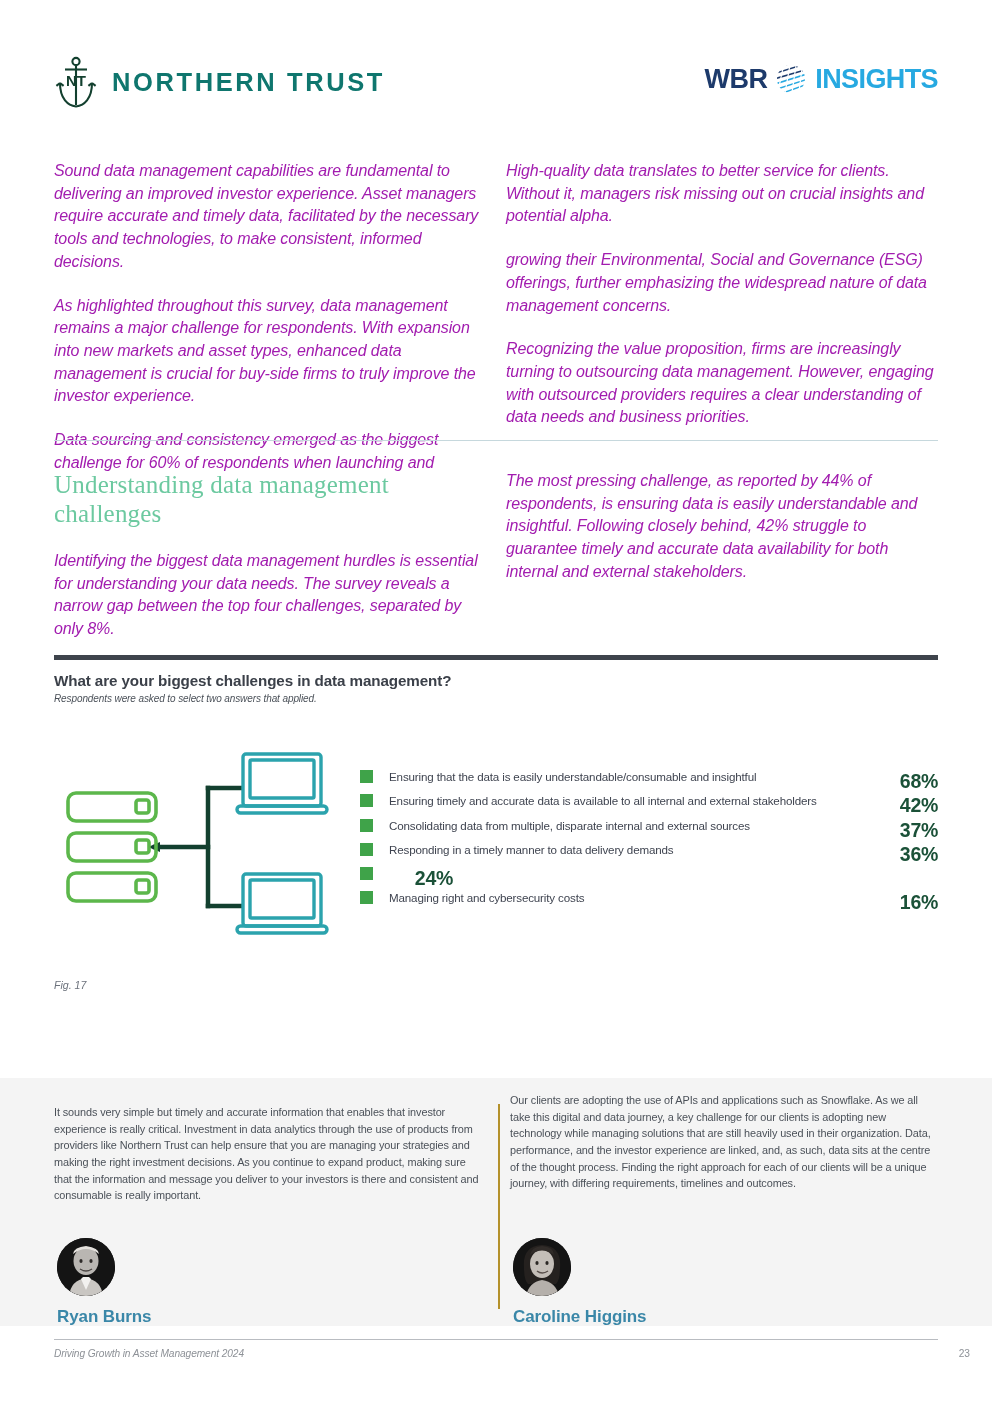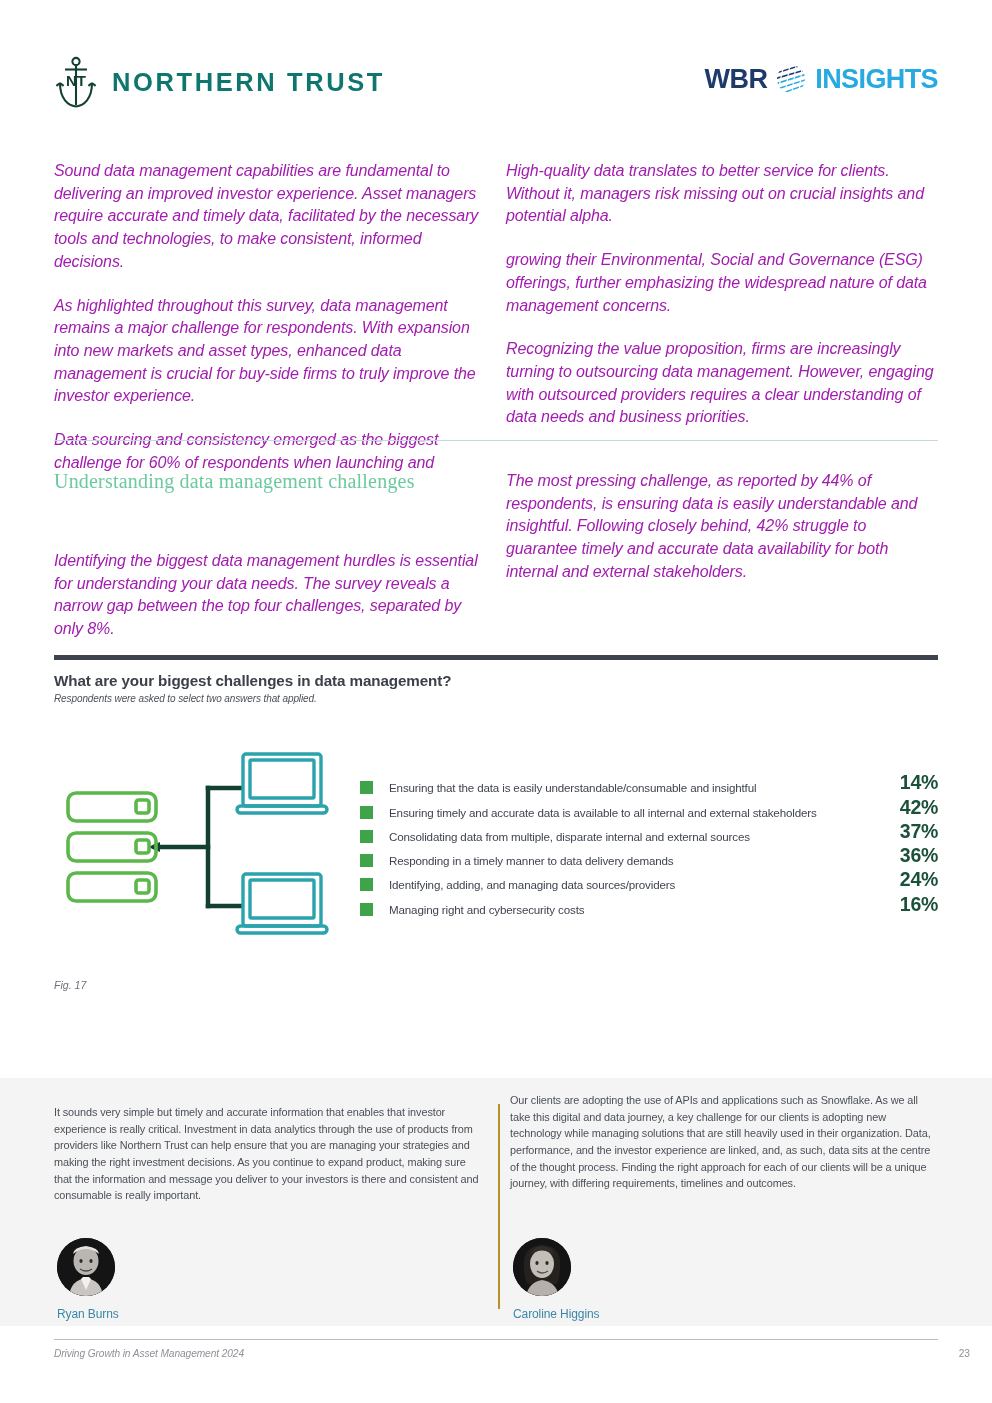--- a/index.html
+++ b/index.html
@@ -26,50 +26,50 @@
   .col p{margin:0 0 21px 0;font-size:16px;line-height:1.42;color:#a21caf;letter-spacing:-0.1px;font-style:italic;}
   .col-left-top{left:54px;top:160px;}
   .col-right-top{left:506px;top:160px;}
 
   .rule-thin{position:absolute;left:54px;width:884px;height:1px;background:#c6d8dd;}
   .rule-thick{position:absolute;left:54px;width:884px;height:5px;background:#3e444c;}
 
   .section-head{
     position:absolute;left:54px;top:470px;width:440px;
     font-family:"Liberation Serif", serif;
-    font-size:20px;line-height:1.16;color:#6cc9a0;letter-spacing:0.2px;
+    font-size:25px;line-height:1.16;color:#6cc9a0;letter-spacing:0.2px;
   }
   .col-left-mid{left:54px;top:550px;}
   .col-right-mid{left:506px;top:470px;}
 
   
   .chart-q{position:absolute;left:54px;top:672px;font-size:15.2px;font-weight:700;color:#3b4049;letter-spacing:-0.1px;}
   .chart-sub{position:absolute;left:54px;top:693px;font-size:10px;font-style:italic;color:#4b5159;letter-spacing:-0.1px;}
 
   .illus{position:absolute;left:58px;top:748px;width:290px;height:196px;}
 
   .legend{position:absolute;left:360px;top:770px;width:578px;}
-  .legend-row{display:flex;align-items:flex-end;height:24.3px;}
+  .legend-row{display:flex;align-items:flex-start;height:24.3px;}
   .swatch{width:13px;height:13px;background:#3fa349;flex:0 0 13px;margin-right:16px;}
   .legend-label{font-size:11.6px;color:#3f4450;flex:1 1 auto;letter-spacing:-0.15px;white-space:nowrap;}
   .legend-pct{font-size:19.5px;font-weight:700;color:#1b5138;width:64px;text-align:right;letter-spacing:-0.3px;}
 
   .figcap{position:absolute;left:54px;top:979px;font-size:10.6px;font-style:italic;color:#6c727c;}
 
   
   .band{position:absolute;left:0;top:1078px;width:992px;height:248px;background:#f4f4f4;}
   .quote{position:absolute;width:425px;font-size:10.9px;line-height:1.53;color:#4b5159;letter-spacing:-0.1px;}
   .quote-left{left:54px;top:1104px;}
   .quote-right{left:510px;top:1072px;margin-top:20px;}
   .gold-bar{position:absolute;left:498px;top:1104px;width:2px;height:205px;background:#b4912b;}
 
   .person{position:absolute;}
   .avatar{width:58px;height:58px;border-radius:50%;overflow:hidden;position:relative;background:#1c1c1c;}
   .avatar svg{display:block;}
-  .pname{margin-top:11px;font-size:12px;font-weight:400;color:#3a87a8;letter-spacing:-0.1px;}
+  .pname{margin-top:11px;font-size:17px;font-weight:700;color:#3a87a8;letter-spacing:-0.1px;}
   .person-left{left:57px;top:1238px;}
   .person-right{left:513px;top:1238px;}
 
   
   .foot-rule{position:absolute;left:54px;top:1339px;width:884px;height:1px;background:#b9bcc1;}
   .foot-left{position:absolute;left:54px;top:1348px;font-size:10.2px;font-style:italic;color:#8d9197;letter-spacing:-0.1px;}
   .foot-right{position:absolute;right:54px;top:1348px;font-size:10.2px;color:#8d9197;}
 </style>
 </head>
 <body>
@@ -189,40 +189,39 @@
         <rect x="192" y="132" width="64" height="38" rx="1.5"></rect>
         <rect x="179" y="178" width="90" height="7" rx="3.5"></rect>
       </g>
     </svg>
   </div>
 
   <div class="legend">
     <div class="legend-row">
       <span class="swatch"></span>
       <span class="legend-label">Ensuring that the data is easily understandable/consumable and insightful</span>
-      <span class="legend-pct">14%</span>
+      <span class="legend-pct">68%</span>
     </div>
     <div class="legend-row">
       <span class="swatch"></span>
       <span class="legend-label">Ensuring timely and accurate data is available to all internal and external stakeholders</span>
       <span class="legend-pct">42%</span>
     </div>
     <div class="legend-row">
       <span class="swatch"></span>
       <span class="legend-label">Consolidating data from multiple, disparate internal and external sources</span>
       <span class="legend-pct">37%</span>
     </div>
     <div class="legend-row">
       <span class="swatch"></span>
       <span class="legend-label">Responding in a timely manner to data delivery demands</span>
       <span class="legend-pct">36%</span>
     </div>
     <div class="legend-row">
       <span class="swatch"></span>
-      <span class="legend-label">Identifying, adding, and managing data sources/providers</span>
       <span class="legend-pct">24%</span>
     </div>
     <div class="legend-row">
       <span class="swatch"></span>
       <span class="legend-label">Managing right and cybersecurity costs</span>
       <span class="legend-pct">16%</span>
     </div>
   </div>
 
   <div class="figcap">Fig. 17</div>

